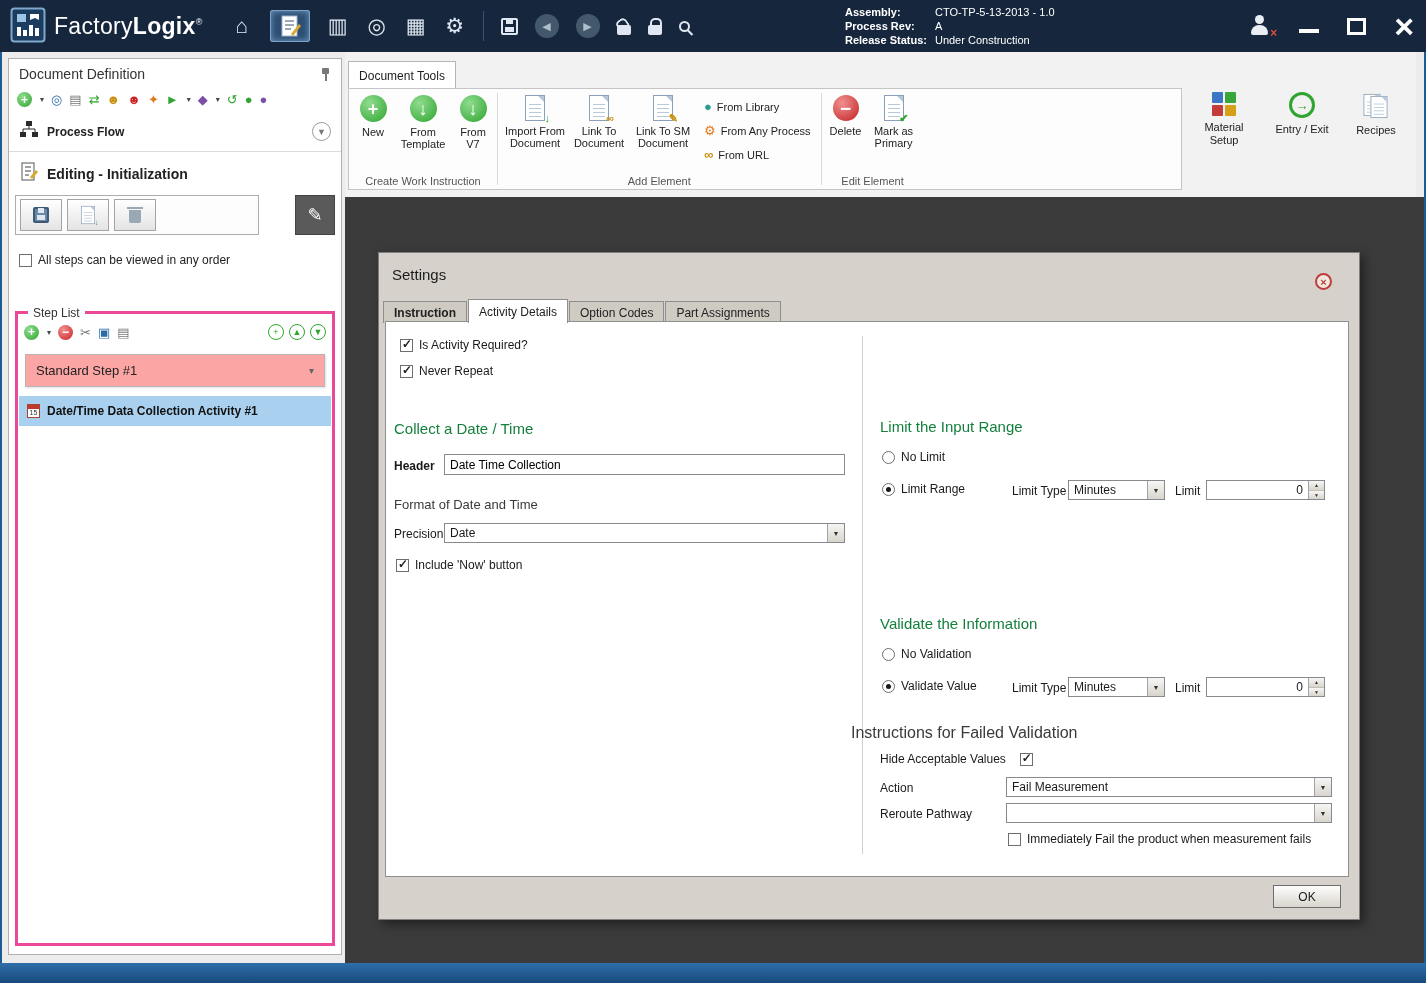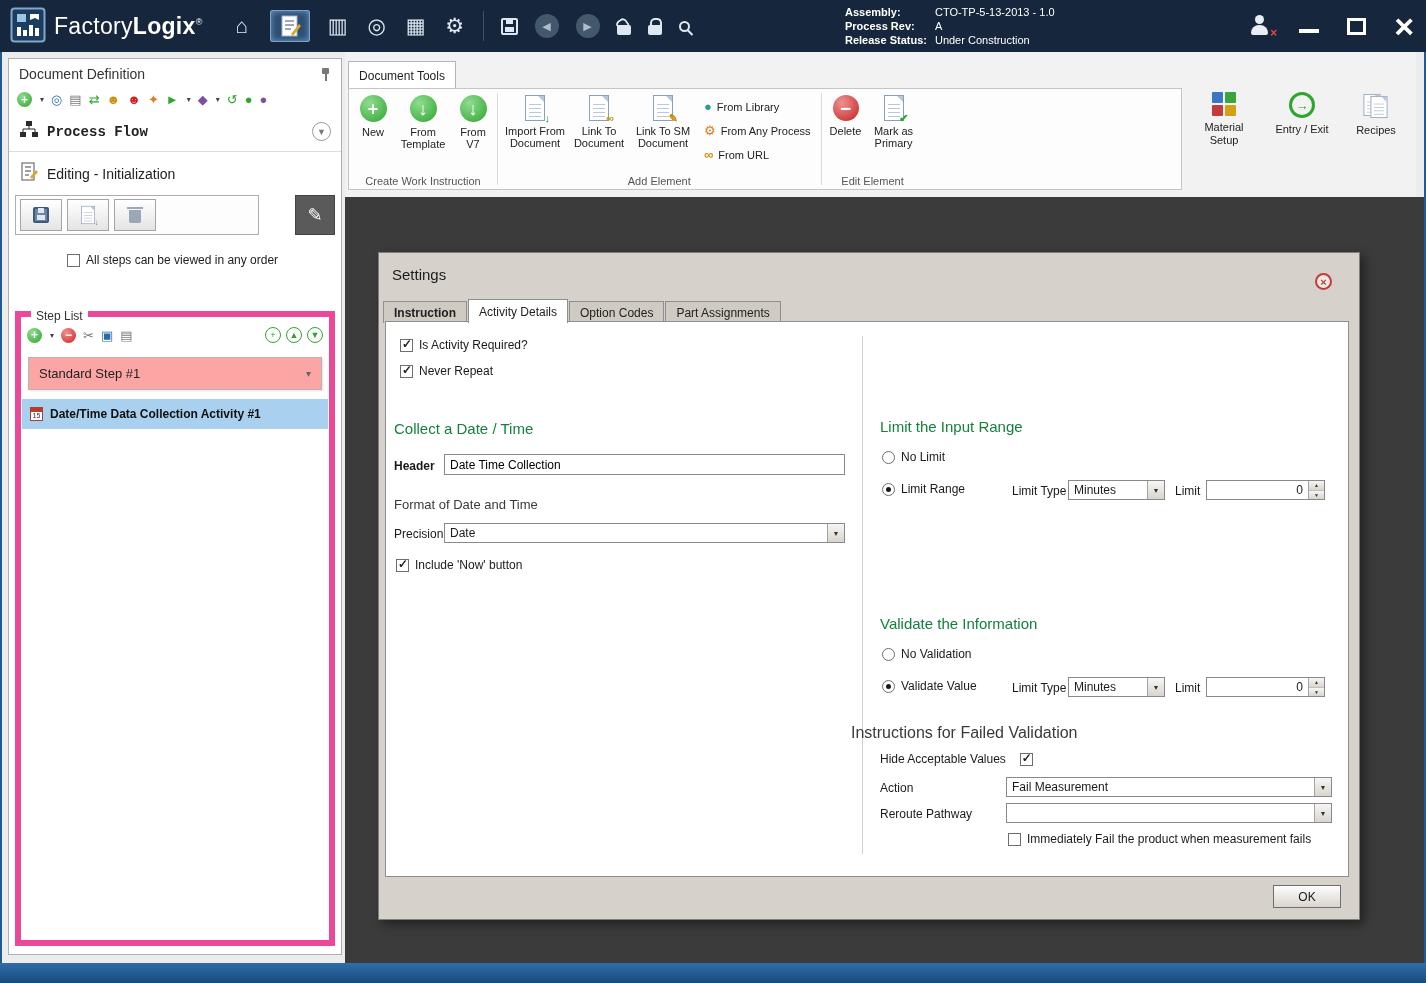--- a/index.html
+++ b/index.html
@@ -49,35 +49,35 @@
   .pin::before { content:""; position:absolute; left:2px; top:1px; width:7px; height:6px; background:#777; border-radius:1px; }
   .pin::after { content:""; position:absolute; left:5px; top:7px; width:2px; height:7px; background:#777; }
   .sb-toolbar { display:flex; align-items:center; gap:7px; padding:3px 8px 5px 8px; }
   .si { font-size:13px; line-height:15px; }
   .c-green{color:#2fa52f}.c-blue{color:#2b6ca8}.c-gray{color:#777}.c-gold{color:#c8900a}.c-red{color:#cc2222}.c-purple{color:#7b4fa6}.c-orange{color:#e07b1f}.c-teal{color:#2a9d8f}
   .gcs { display:inline-flex; width:15px; height:15px; border-radius:50%; background:radial-gradient(circle at 35% 30%,#8fdc8f,#2fa52f); color:#fff; font-size:12px; font-weight:bold; align-items:center; justify-content:center; line-height:1; }
   .rcs { display:inline-flex; width:15px; height:15px; border-radius:50%; background:radial-gradient(circle at 35% 30%,#f09090,#cc2222); color:#fff; font-size:12px; font-weight:bold; align-items:center; justify-content:center; line-height:1; }
   .gco { display:inline-flex; width:16px; height:16px; border-radius:50%; border:1px solid #2fa52f; color:#2fa52f; background:#fff; font-size:9px; align-items:center; justify-content:center; line-height:1; }
   .caret { font-size:8px; color:#444; margin-left:1px; }
   .sb-flow { display:flex; align-items:center; gap:8px; padding:8px 10px; border-bottom:1px solid #dcdcdc; }
-  .sb-flow .t { font-size:14px; font-weight:bold; color:#222;font-family:Liberation Mono, monospace; }
+  .sb-flow .t { font-size:12px; font-weight:bold; color:#222; }
   .circ-chev { margin-left:auto; width:19px; height:19px; border:1px solid #9a9a9a; border-radius:50%; color:#777; display:flex; align-items:center; justify-content:center; font-size:9px; }
   .sb-edit { display:flex; align-items:center; gap:8px; padding:10px 10px 8px 10px; }
-  .sb-edit .t { font-size:14px; font-weight:normal; color:#222; }
+  .sb-edit .t { font-size:14px; font-weight:bold; color:#222; }
   .sb-btnrow { position:relative; height:46px; margin:2px 6px 0 6px; }
   .sb-btngroup { position:absolute; left:0; top:0; width:244px; height:40px; border:1px solid #adadad; display:flex; align-items:center; gap:5px; padding:0 4px; background:#fdfdfd; }
   .sq-btn { width:42px; height:32px; border:1px solid #a5a5a5; background:linear-gradient(#ffffff,#e4e4e4); display:flex; align-items:center; justify-content:center; }
   .pen-btn { position:absolute; right:0; top:0; width:40px; height:40px; background:#5a5a5a; border:1px solid #444; color:#fff; display:flex; align-items:center; justify-content:center; font-size:18px; }
   .floppy2 { position:relative; width:16px; height:16px; border:2px solid #3d5a78; border-radius:2px; background:#6c87a5; }
   .floppy2::before { content:""; position:absolute; left:3px; top:-1px; width:6px; height:5px; background:#dfe8f2; }
   .floppy2::after { content:""; position:absolute; left:2px; bottom:1px; width:8px; height:5px; background:#dfe8f2; }
   .trash { position:relative; width:12px; height:13px; background:#9aa7b5; border-radius:0 0 2px 2px; margin-top:3px; }
   .trash::before { content:""; position:absolute; left:-2px; top:-3px; width:16px; height:2px; background:#9aa7b5; }
-  .sb-anyorder { display:flex; align-items:flex-end; gap:6px; padding:12px 10px 6px 10px; font-size:12px; color:#222;margin-left:48px; }
-  .steplist { position:absolute; left:6px; right:6px; top:252px; bottom:8px; border:6px solid #ec4899; }
+  .sb-anyorder { display:flex; align-items:flex-end; gap:6px; padding:12px 10px 6px 10px; font-size:12px; color:#222; }
+  .steplist { position:absolute; left:6px; right:6px; top:252px; bottom:8px; border:3px solid #ec4899; }
   .sl-legend { position:absolute; top:-8px; left:10px; background:#fff; padding:0 5px; font-size:12px; color:#333; }
   .sl-toolbar { position:absolute; left:6px; right:6px; top:10px; display:flex; align-items:center; gap:7px; }
   .sl-right { margin-left:auto; display:flex; gap:5px; }
   .sl-step { position:absolute; left:7px; right:7px; top:40px; height:33px; border:1px solid #b5b5b5; background:#fca5a5; box-shadow:1px 1px 2px rgba(0,0,0,.12); display:flex; align-items:center; padding:0 10px; font-size:13px; color:#222; }
   .sl-step .chev { margin-left:auto; color:#666; font-size:10px; }
   .sl-activity { position:absolute; left:1px; right:1px; top:82px; height:30px; background:#a9d1ef; display:flex; align-items:center; gap:7px; padding:0 8px; font-size:12px; font-weight:bold; color:#111; }
   .cal { position:relative; width:13px; height:14px; background:#fff; border:1px solid #a84232; }
   .cal::before { content:""; position:absolute; left:0; top:0; right:0; height:4px; background:#c0392b; }
   .cal .d { position:absolute; left:0; right:0; bottom:0; text-align:center; font-size:7px; font-weight:normal; color:#333; line-height:9px; }
 

